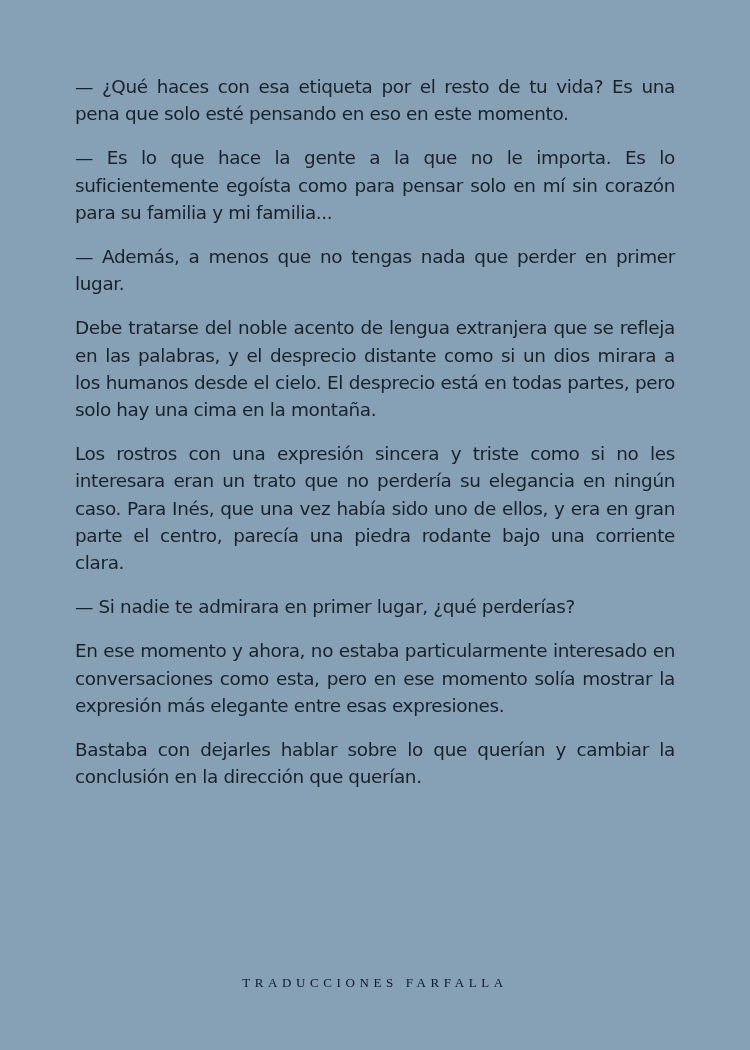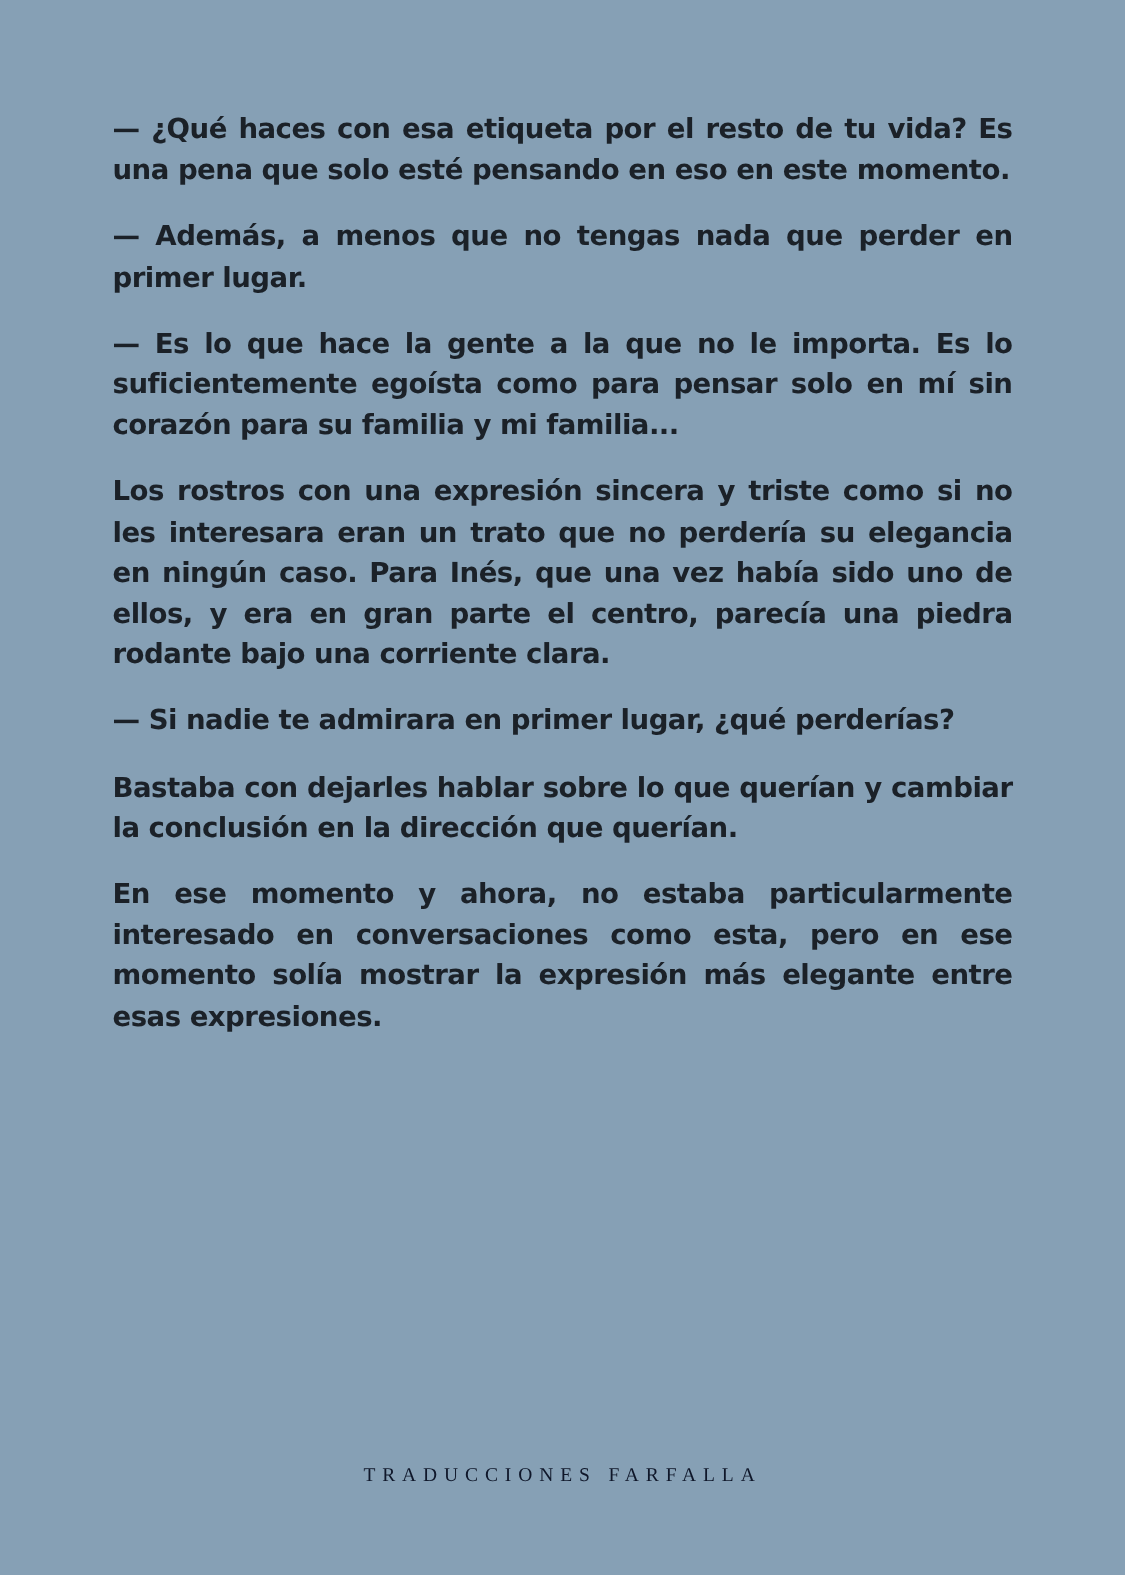--- a/index.html
+++ b/index.html
@@ -21,40 +21,40 @@
     }
     .para {
       font-family: "DejaVu Sans", sans-serif;
       font-size: 18.4px;
       line-height: 27.2px;
       color: #1b2128;
       text-align: justify;
       margin: 0 0 17px 0;
       letter-spacing: -0.35px;
       word-spacing: 0px;
-      font-weight: bold;
     }
     .footer {
       position: absolute;
       left: 0;
       width: 750px;
       top: 975px;
       text-align: center;
       font-family: "Liberation Serif", "DejaVu Serif", serif;
       font-size: 13px;
       letter-spacing: 4.6px;
       color: #0f172a;
     }
   </style>
 </head>
 <body>
 
 <div class="page">
   <p class="para">— ¿Qué haces con esa etiqueta por el resto de tu vida? Es una pena que solo esté pensando en eso en este momento.</p>
+  <p class="para">— Es lo que hace la gente a la que no le importa. Es lo suficientemente egoísta como para pensar solo en mí sin corazón para su familia y mi familia...</p>
   <p class="para">— Además, a menos que no tengas nada que perder en primer lugar.</p>
-  <p class="para">— Es lo que hace la gente a la que no le importa. Es lo suficientemente egoísta como para pensar solo en mí sin corazón para su familia y mi familia...</p>
+  <p class="para">Debe tratarse del noble acento de lengua extranjera que se refleja en las palabras, y el desprecio distante como si un dios mirara a los humanos desde el cielo. El desprecio está en todas partes, pero solo hay una cima en la montaña.</p>
   <p class="para">Los rostros con una expresión sincera y triste como si no les interesara eran un trato que no perdería su elegancia en ningún caso. Para Inés, que una vez había sido uno de ellos, y era en gran parte el centro, parecía una piedra rodante bajo una corriente clara.</p>
   <p class="para">— Si nadie te admirara en primer lugar, ¿qué perderías?</p>
+  <p class="para">En ese momento y ahora, no estaba particularmente interesado en conversaciones como esta, pero en ese momento solía mostrar la expresión más elegante entre esas expresiones.</p>
   <p class="para">Bastaba con dejarles hablar sobre lo que querían y cambiar la conclusión en la dirección que querían.</p>
-  <p class="para">En ese momento y ahora, no estaba particularmente interesado en conversaciones como esta, pero en ese momento solía mostrar la expresión más elegante entre esas expresiones.</p>
 </div>
 
 <div class="footer">TRADUCCIONES FARFALLA</div>
 
 </body></html>

